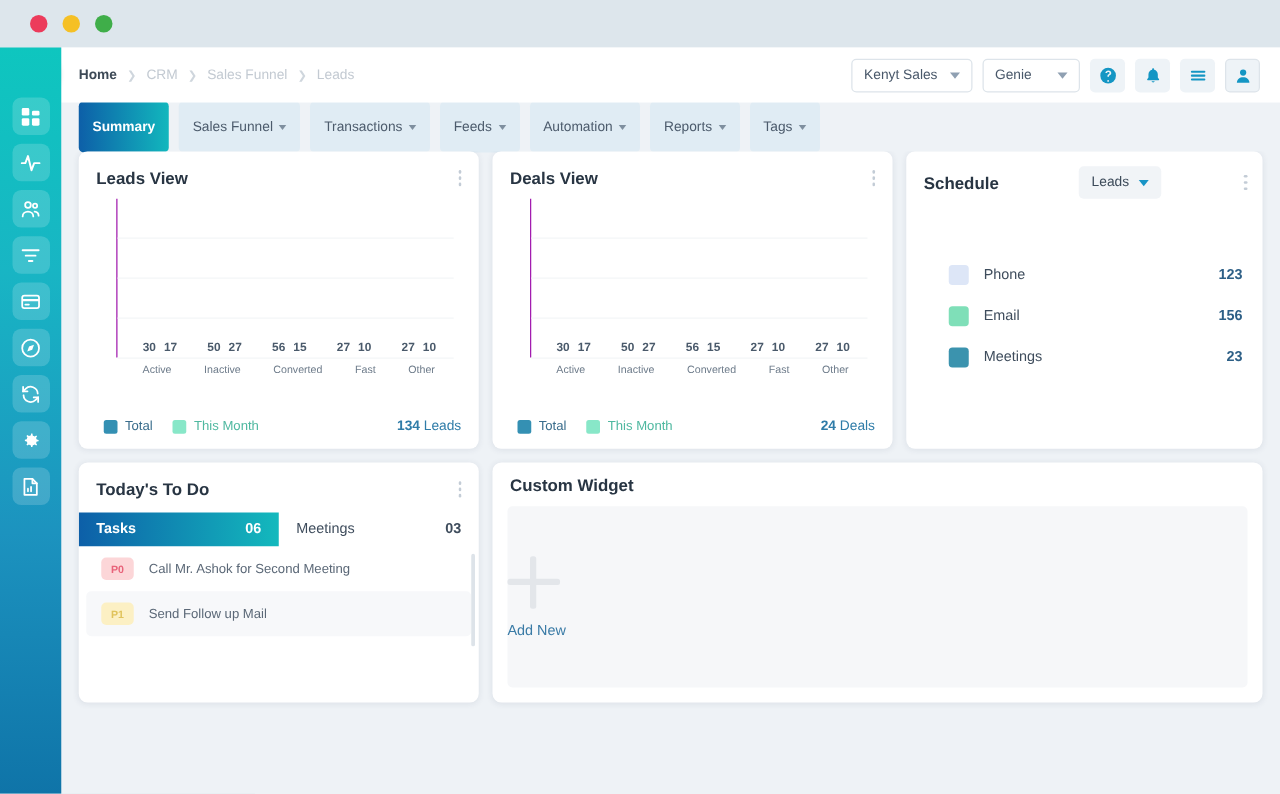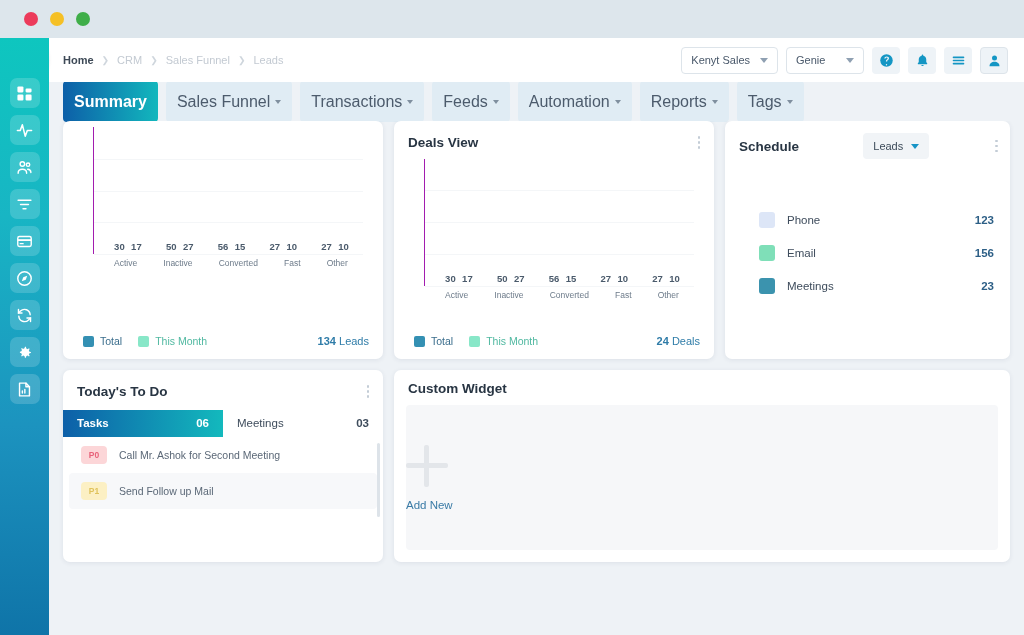--- a/index.html
+++ b/index.html
@@ -97,21 +97,21 @@
   .tabsrow {
     height: 39px; flex: 0 0 39px;
     display: flex; align-items: center; gap: 8px;
     padding: 0 14px;
     background: #eef2f6;
   }
   .tab {
     height: 41px; border-radius: 4px;
     display: flex; align-items: center; gap: 5px;
     padding: 0 11px;
-    font-size: 16px; color: #4c5b6c;
+    font-size: 11px; color: #4c5b6c;
     background: #e0ecf4;
   }
   .tab.active {
     background: linear-gradient(90deg, #0d5fa8 0%, #12b7bd 100%);
     color: #fff; font-weight: 700;
   }
   .tab .dcaret { width: 0; height: 0; border-left: 3.5px solid transparent; border-right: 3.5px solid transparent; border-top: 4.5px solid #7f8f9f; }
 
   
   .board {
@@ -392,20 +392,28 @@
           <span>Tags</span>
           <span class="dcaret"></span>
         </div>
       </div>
 
       <main class="board">
 
         <div class="row">
 
           <section class="card chartcard">
+            <div class="card-head">
+              <div class="card-title">Leads View</div>
+              <div class="kebab">
+                  <i></i>
+                  <i></i>
+                  <i></i>
+                </div>
+            </div>
             <div class="chart-wrap">
               <div class="plot" id="leads-plot">
                   <div class="gridline" style="top: 25%;"></div>
                   <div class="gridline" style="top: 50%;"></div>
                   <div class="gridline" style="top: 75%;"></div>
                   <div class="gridline" style="top: 100%;"></div>
                   <div class="bars">
                     <div class="grp">
                       <div class="bar total" style="height: 42.8571%;">
                         <span class="vlabel">30</span>

